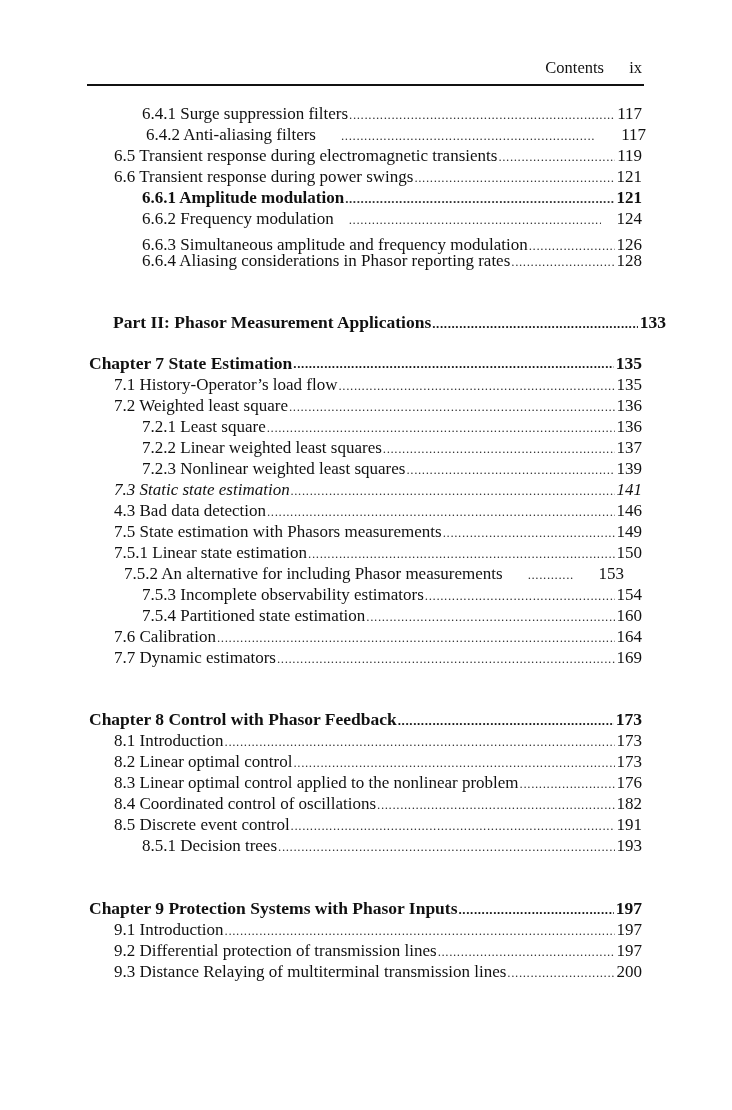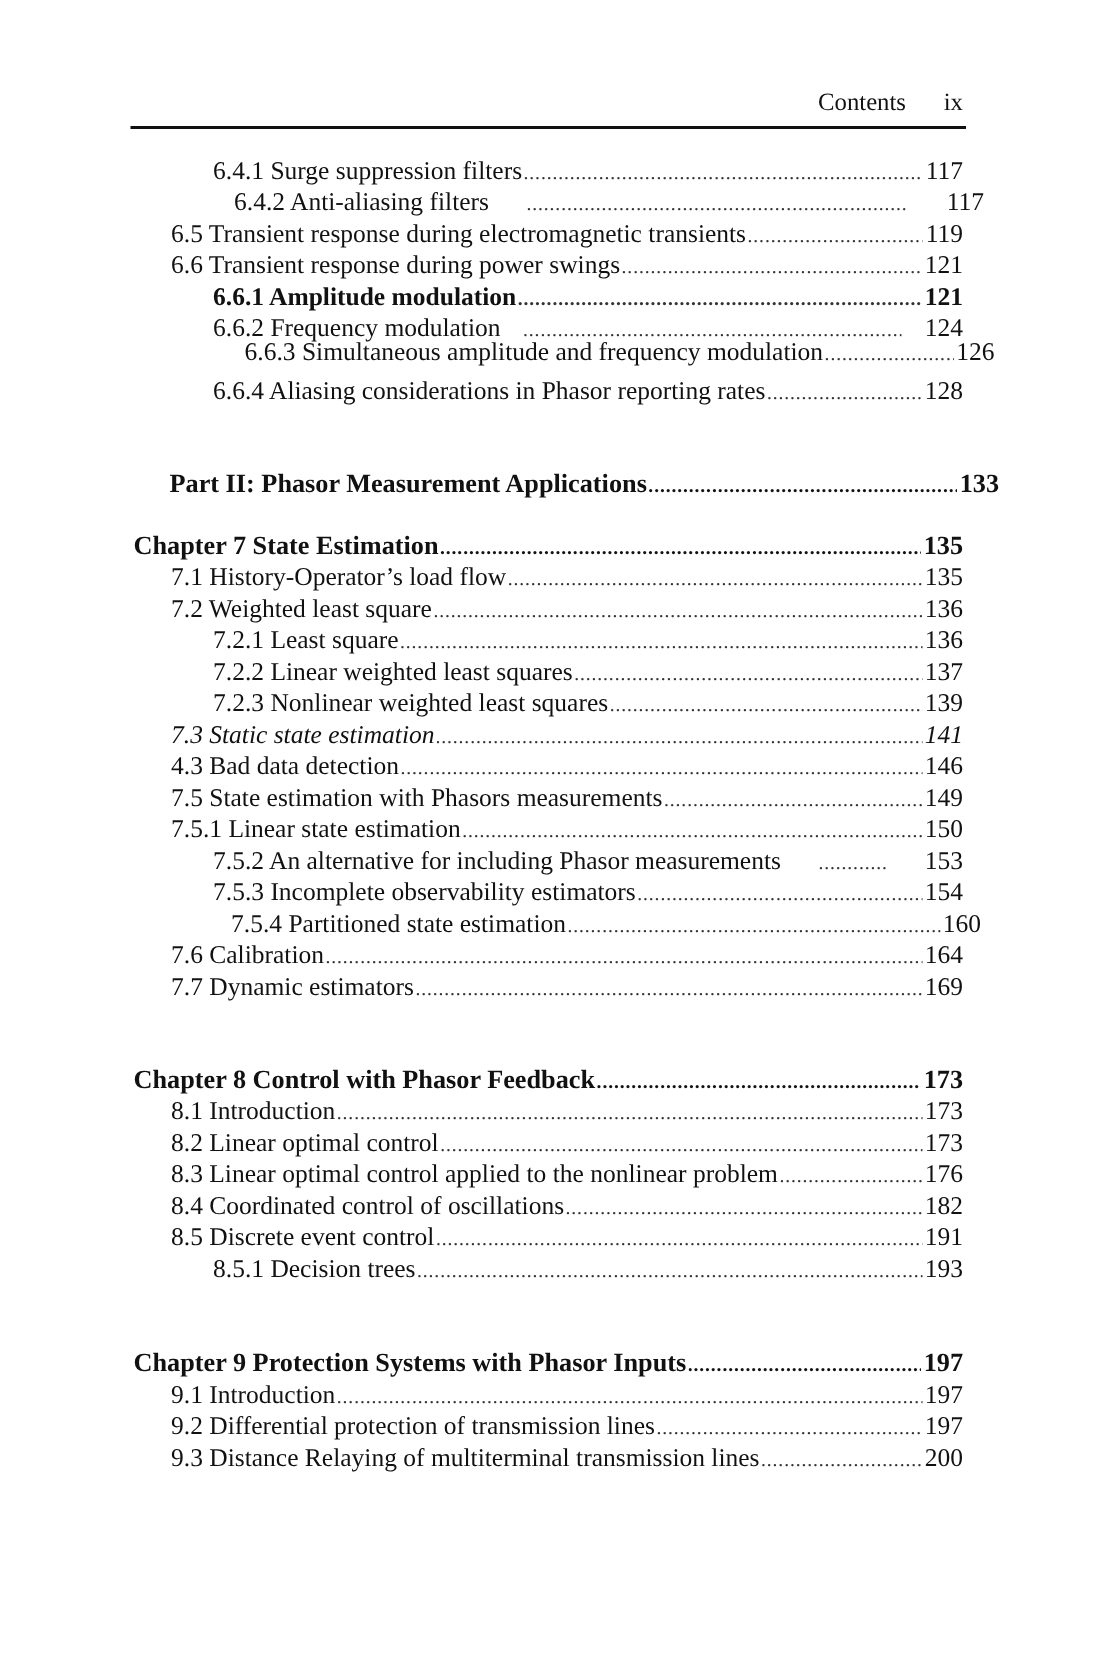--- a/index.html
+++ b/index.html
@@ -27,21 +27,21 @@
   <span class="pageno">ix</span>
 </div>
 <div class="rule"></div>
 
 <div class="toc" id="toc">
     <div class="row" style="left: 142px; width: 500px; top: 103px;">
       <span class="t">6.4.1 Surge suppression filters</span>
       <span class="dots"></span>
       <span class="p">117</span>
     </div>
-    <div class="row" style="left: 156px; width: 500px; top: 124px; gap: 24px;">
+    <div class="row" style="left: 146px; width: 500px; top: 124px; gap: 24px;">
       <span class="t">6.4.2 Anti-aliasing filters</span>
       <span class="dots"></span>
       <span class="p">117</span>
     </div>
     <div class="row" style="left: 114px; width: 528px; top: 145px;">
       <span class="t">6.5 Transient response during electromagnetic transients</span>
       <span class="dots"></span>
       <span class="p">119</span>
     </div>
     <div class="row" style="left: 114px; width: 528px; top: 166px;">
@@ -52,36 +52,36 @@
     <div class="row" style="left: 142px; width: 500px; top: 187px; font-weight: bold;">
       <span class="t">6.6.1 Amplitude modulation</span>
       <span class="dots"></span>
       <span class="p">121</span>
     </div>
     <div class="row" style="left: 142px; width: 500px; top: 208px; gap: 14px;">
       <span class="t">6.6.2 Frequency modulation</span>
       <span class="dots"></span>
       <span class="p">124</span>
     </div>
-    <div class="row" style="left: 142px; width: 500px; top: 224px; margin-left: 21px;">
+    <div class="row" style="left: 142px; width: 500px; top: 234px;">
       <span class="t">6.6.3 Simultaneous amplitude and frequency modulation</span>
       <span class="dots"></span>
       <span class="p">126</span>
     </div>
     <div class="row" style="left: 142px; width: 500px; top: 250px;">
       <span class="t">6.6.4 Aliasing considerations in Phasor reporting rates</span>
       <span class="dots"></span>
       <span class="p">128</span>
     </div>
     <div class="row bold" style="left: 89px; width: 553px; top: 312px; margin-left: 24px;">
       <span class="t">Part II: Phasor Measurement Applications</span>
       <span class="dots"></span>
       <span class="p">133</span>
     </div>
-    <div class="row bold" style="left: 89px; width: 553px; top: 353px;">
+    <div class="row bold" style="left: 89px; width: 553px; top: 353px; align-items: center;">
       <span class="t">Chapter 7 State Estimation</span>
       <span class="dots"></span>
       <span class="p">135</span>
     </div>
     <div class="row" style="left: 114px; width: 528px; top: 374px;">
       <span class="t">7.1 History-Operator’s load flow</span>
       <span class="dots"></span>
       <span class="p">135</span>
     </div>
     <div class="row" style="left: 114px; width: 528px; top: 395px;">
@@ -117,31 +117,31 @@
     <div class="row" style="left: 114px; width: 528px; top: 521px;">
       <span class="t">7.5 State estimation with Phasors measurements</span>
       <span class="dots"></span>
       <span class="p">149</span>
     </div>
     <div class="row" style="left: 114px; width: 528px; top: 542px;">
       <span class="t">7.5.1 Linear state estimation</span>
       <span class="dots"></span>
       <span class="p">150</span>
     </div>
-    <div class="row" style="left: 142px; width: 500px; top: 563px; gap: 24px;">
+    <div class="row" style="left: 124px; width: 500px; top: 563px; gap: 24px;">
       <span class="t">7.5.2 An alternative for including Phasor measurements</span>
       <span class="dots"></span>
       <span class="p">153</span>
     </div>
     <div class="row" style="left: 142px; width: 500px; top: 584px;">
       <span class="t">7.5.3 Incomplete observability estimators</span>
       <span class="dots"></span>
       <span class="p">154</span>
     </div>
-    <div class="row" style="left: 142px; width: 500px; top: 605px; margin-left: 12px;">
+    <div class="row" style="left: 142px; width: 500px; top: 605px;">
       <span class="t">7.5.4 Partitioned state estimation</span>
       <span class="dots"></span>
       <span class="p">160</span>
     </div>
     <div class="row" style="left: 114px; width: 528px; top: 626px;">
       <span class="t">7.6 Calibration</span>
       <span class="dots"></span>
       <span class="p">164</span>
     </div>
     <div class="row" style="left: 114px; width: 528px; top: 647px;">

